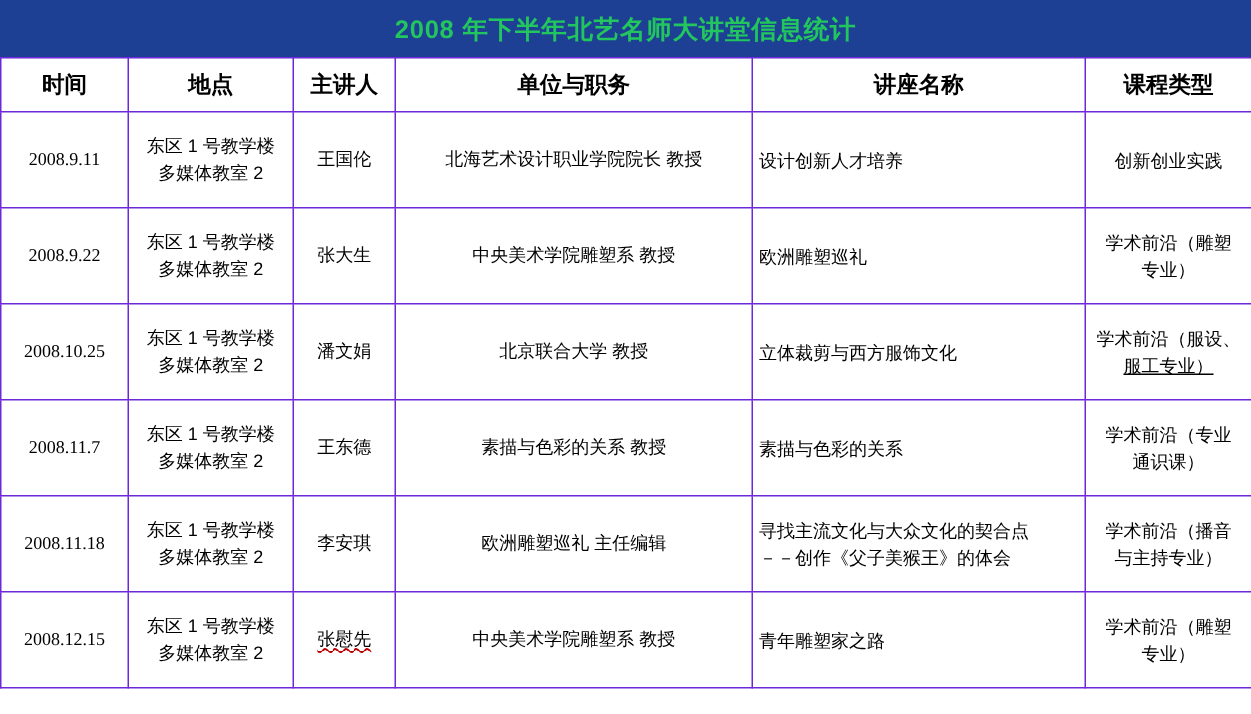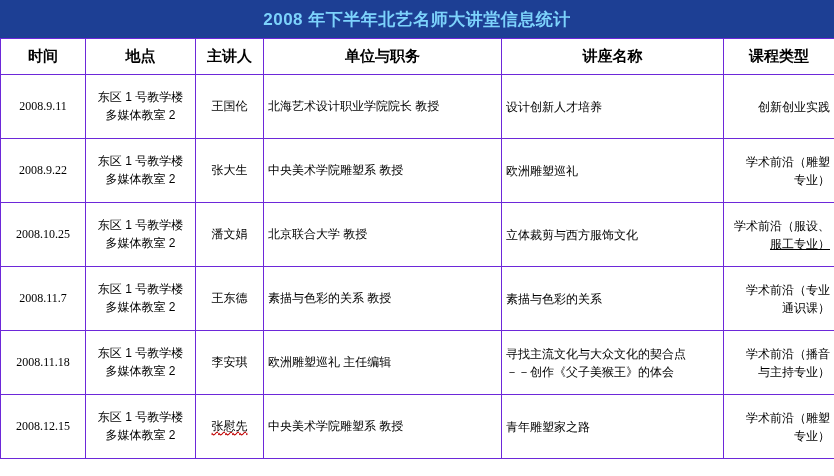--- a/index.html
+++ b/index.html
@@ -16,21 +16,21 @@
   }
   .doc {
     width: 834px;
     height: 476px;
     box-sizing: border-box;
     position: relative;
   }
   .title-bar {
     height: 38px;
     background: #1d3f94;
-    color: #7dd3fc;
+    color: #22c55e;
     display: flex;
     align-items: center;
     justify-content: center;
     font-size: 17px;
     font-weight: bold;
     letter-spacing: 0.5px;
   }
   table.info-table {
     border-collapse: collapse;
     width: 834px;
@@ -70,33 +70,33 @@
     text-align: center;
     font-size: 11.5px;
     line-height: 1.45;
     margin-top: 44px;
   }
   td.col-speaker {
     text-align: center;
     font-size: 12.5px;
   }
   td.col-unit {
-    text-align: left;
+    text-align: center;
     padding-left: 8px;
     font-size: 12px;
   }
   td.col-lecture {
     text-align: left;
     padding-left: 8px;
     font-size: 12px;
     line-height: 1.5;
     margin-top: 32px;
   }
   td.col-type {
-    text-align: right;
+    text-align: center;
     padding-left: 8px;
     font-size: 12px;
     line-height: 1.5;
   }
   .underline-link {
     text-decoration: underline;
   }
   .wavy {
     text-decoration: underline;
     text-decoration-style: wavy;

